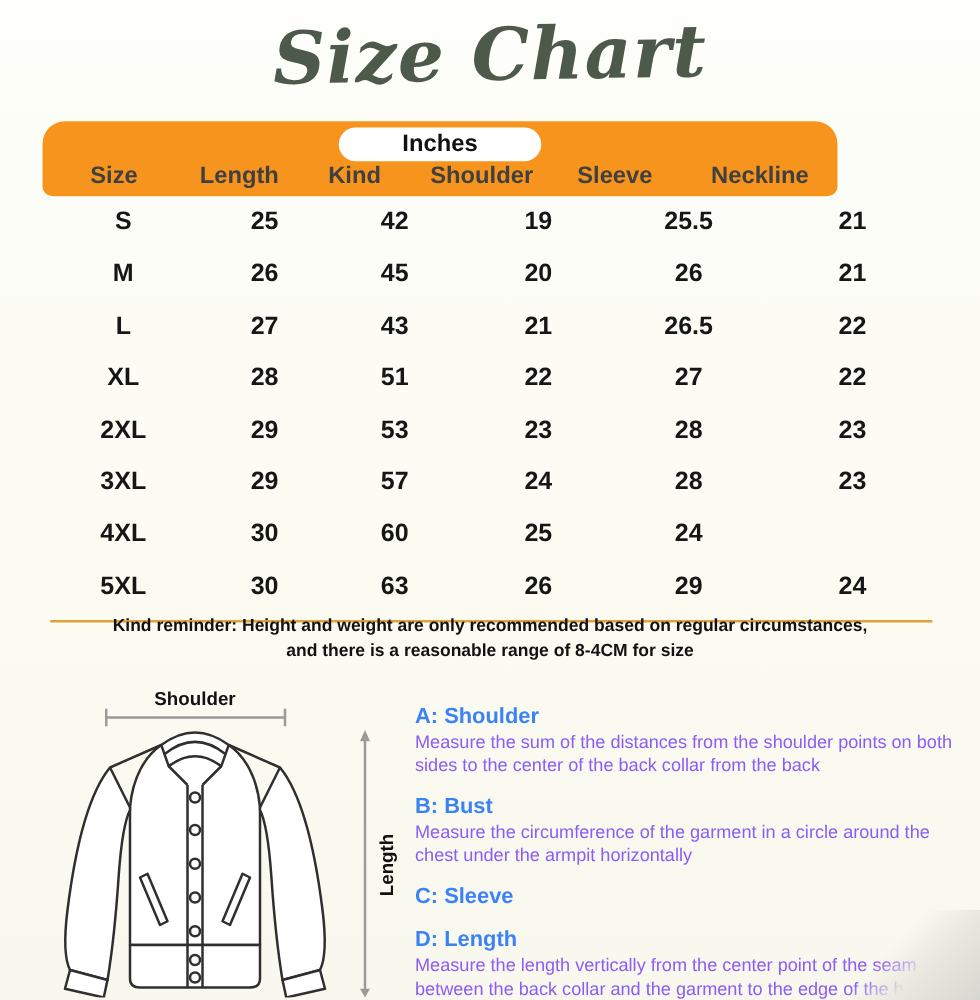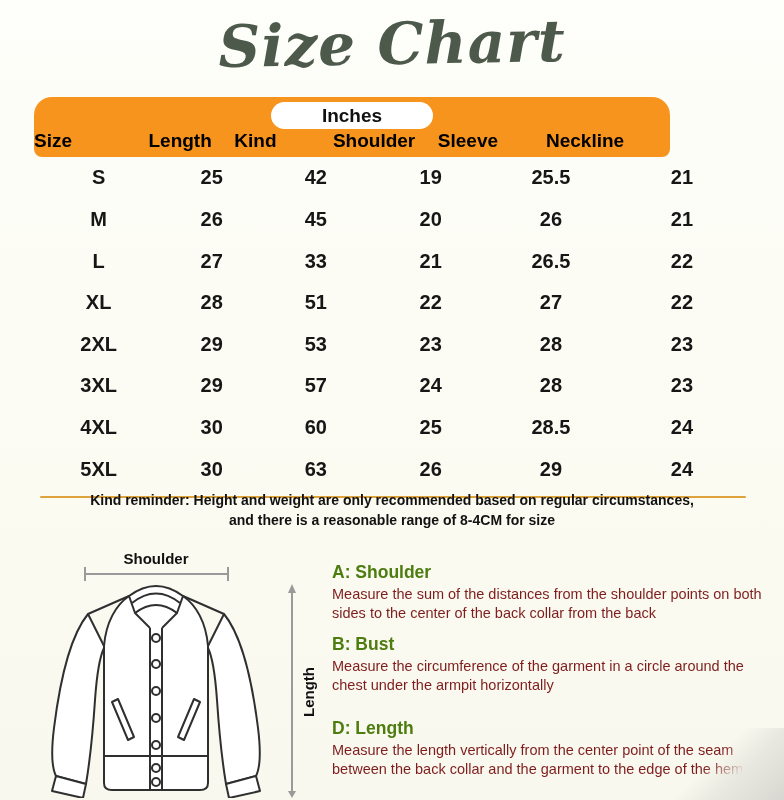--- a/index.html
+++ b/index.html
@@ -26,21 +26,21 @@
   }
   .unit-pill {
     position:absolute; top:5px; left:50%; transform:translateX(-50%);
     width:162px; height:27px; background:#ffffff; border-radius:14px;
     display:flex; align-items:center; justify-content:center;
     font-weight:bold; font-size:19px; color:#111;
   }
   .cols { display:grid; grid-template-columns:18% 13.5% 15.5% 16.5% 17% 19.5%; width:100%; }
   .header-cols { position:absolute; bottom:5px; }
   .header-cols .cell {
-    text-align:left; font-weight:bold; font-size:19px; color:#000000;margin-top:15px;
+    text-align:center; font-weight:bold; font-size:19px; color:#404040;margin-top:15px;
   }
 
   
   .table-body {
     position:absolute; left:34px; top:157px; width:718px; height:333px;
     display:flex; flex-direction:column;
   }
   .trow { flex:1; align-items:center; }
   .tcell { text-align:center; font-weight:bold; font-size:20px; color:#161616; }
 
@@ -57,22 +57,22 @@
   
   .diagram { position:absolute; left:30px; top:550px; width:300px; height:248px; }
   .diagram svg { width:100%; height:100%; display:block; }
 
   
   .definitions {
     position:absolute; left:332px; top:562px; width:440px;
     display:flex; flex-direction:column;
   }
   .def-block { margin-bottom:12px; }
-  .def-term { font-weight:bold; font-size:17.5px; color:#4d7c0f; margin-bottom:2px; }
-  .def-desc { font-size:14.5px; line-height:1.28; color:#7f1d1d; }
+  .def-term { font-weight:bold; font-size:17.5px; color:#3b82f6; margin-bottom:2px; }
+  .def-desc { font-size:14.5px; line-height:1.28; color:#8b5cf6; }
 
   
   .corner-fold {
     position:absolute; right:0; bottom:0; width:110px; height:72px;
     background:linear-gradient(315deg,#d7d7d1 0%,#e9e8e0 38%,rgba(255,255,255,0) 62%);
     pointer-events:none;
   }
 </style>
 </head>
 <body>
@@ -108,21 +108,21 @@
         <div class="tcell">M</div>
         <div class="tcell">26</div>
         <div class="tcell">45</div>
         <div class="tcell">20</div>
         <div class="tcell">26</div>
         <div class="tcell">21</div>
       </div>
       <div class="cols trow">
         <div class="tcell">L</div>
         <div class="tcell">27</div>
-        <div class="tcell">33</div>
+        <div class="tcell">43</div>
         <div class="tcell">21</div>
         <div class="tcell">26.5</div>
         <div class="tcell">22</div>
       </div>
       <div class="cols trow">
         <div class="tcell">XL</div>
         <div class="tcell">28</div>
         <div class="tcell">51</div>
         <div class="tcell">22</div>
         <div class="tcell">27</div>
@@ -142,21 +142,20 @@
         <div class="tcell">57</div>
         <div class="tcell">24</div>
         <div class="tcell">28</div>
         <div class="tcell">23</div>
       </div>
       <div class="cols trow">
         <div class="tcell">4XL</div>
         <div class="tcell">30</div>
         <div class="tcell">60</div>
         <div class="tcell">25</div>
-        <div class="tcell">28.5</div>
         <div class="tcell">24</div>
       </div>
       <div class="cols trow">
         <div class="tcell">5XL</div>
         <div class="tcell">30</div>
         <div class="tcell">63</div>
         <div class="tcell">26</div>
         <div class="tcell">29</div>
         <div class="tcell">24</div>
       </div>
@@ -229,20 +228,21 @@
   <div class="definitions">
     <div class="def-block">
       <div class="def-term">A: Shoulder</div>
       <div class="def-desc">Measure the sum of the distances from the shoulder points on both sides to the center of the back collar from the back</div>
     </div>
     <div class="def-block">
       <div class="def-term">B: Bust</div>
       <div class="def-desc">Measure the circumference of the garment in a circle around the chest under the armpit horizontally</div>
     </div>
     <div class="def-block">
+      <div class="def-term">C: Sleeve</div>
     </div>
     <div class="def-block">
       <div class="def-term">D: Length</div>
       <div class="def-desc">Measure the length vertically from the center point of the seam between the back collar and the garment to the edge of the hem</div>
     </div>
   </div>
 
   <div class="corner-fold"></div>
 </div>
 

